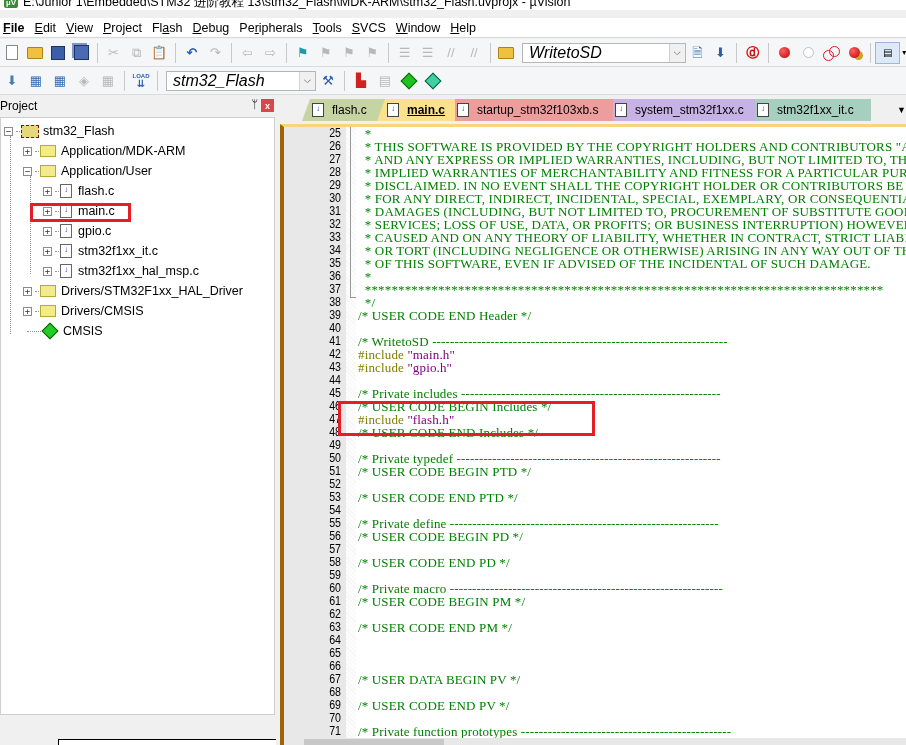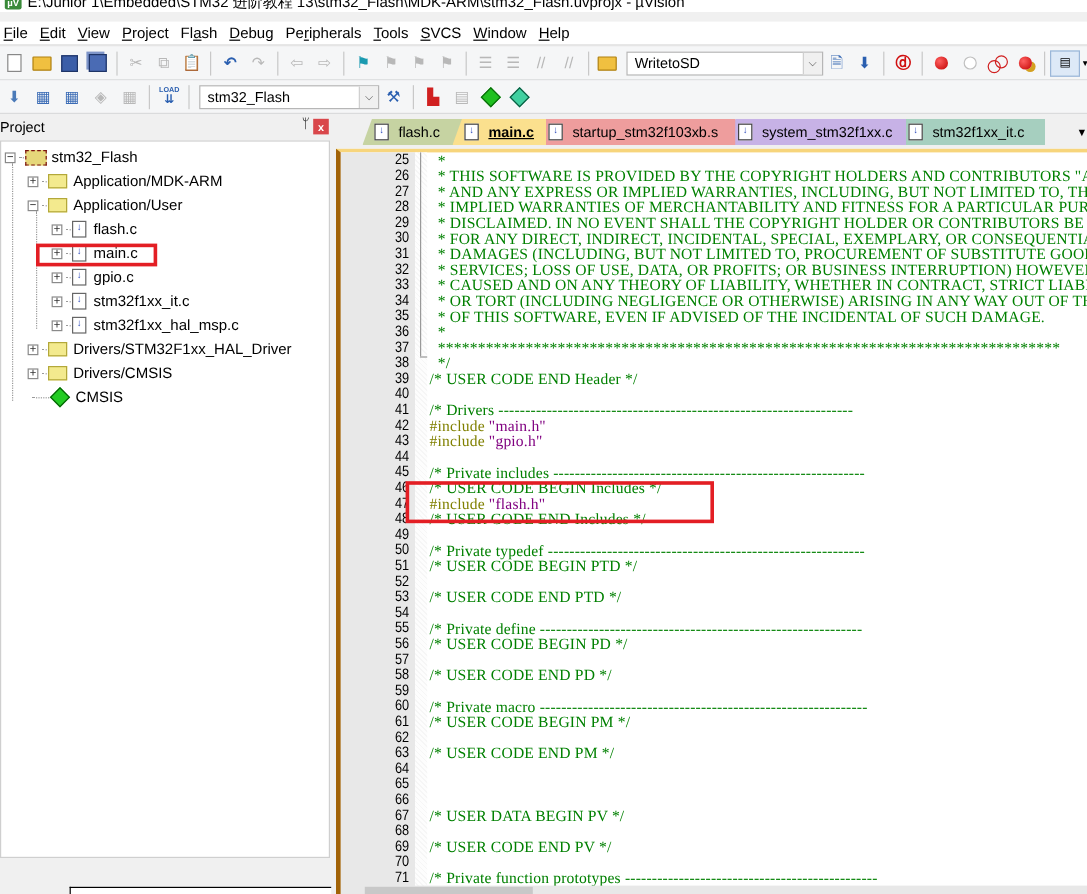--- a/index.html
+++ b/index.html
@@ -7,37 +7,37 @@
 #app { position: relative; width: 906px; height: 745px; background: #f0f0f0; padding-left: 28px; }
 
 
 .titlebar { position: absolute; left: 0; top: -6px; height: 16px; width: 906px; background: #fff; display: flex; align-items: center; padding-left: 4px; white-space: nowrap; overflow: hidden; }
 .titlebar .app-icon { width: 14px; height: 12px; background: #3a8a3a; color: #fff; font-size: 8px; font-weight: bold; display: inline-flex; align-items: center; justify-content: center; margin-right: 5px; border-radius: 2px; }
 .titlebar .title-text { font-size: 12.5px; color: #000; }
 
 
 .menubar { position: absolute; left: 0; top: 18px; height: 20px; width: 906px; background: #fff; display: flex; align-items: center; border-bottom: 1px solid #d8d8d8; }
 .menu-item { padding: 0 6px 0 4px; font-size: 12.5px; cursor: default; }
-.menu-item:first-child { padding-left: 3px; }
+.menu-item:first-child { padding-left: 3px; font-weight: bold; }
 .menu-item .u { text-decoration: underline; }
 
 
 .toolbar { position: absolute; left: 0; height: 28px; width: 906px; background: #f5f6f7; display: flex; align-items: center; border-bottom: 1px solid #dadbdc; }
 .tb1 { top: 39px; }
 .tb2 { top: 67px; }
 .tbtn { width: 22px; height: 22px; display: inline-flex; align-items: center; justify-content: center; margin: 0 1px; font-size: 13px; line-height: 1; }
 .tsep { width: 1px; height: 20px; background: #c8c8c8; margin: 0 4px; }
 .ico { display: inline-block; }
 .ico-doc { width: 12px; height: 15px; background: #fff; border: 1px solid #888; }
 .ico-folder { width: 16px; height: 12px; background: #f0c040; border: 1px solid #b08010; border-radius: 1px; }
 .ico-save { width: 14px; height: 14px; background: #3b5ea8; border: 1px solid #1e3466; }
 .ico-saveall { width: 15px; height: 15px; background: #4a6bb4; border: 1px solid #1e3466; box-shadow: -2px -2px 0 #7e95c9; }
 .grey { color: #b8b8b8; }
 .combo { height: 20px; border: 1px solid #b6b6b6; background: #fff; display: flex; align-items: center; position: relative; }
-.combo .val { padding-left: 6px; font-size: 12px; flex: 1; }
+.combo .val { padding-left: 6px; font-size: 16px; flex: 1; font-style: italic; }
 .combo .arrow { width: 16px; height: 18px; border-left: 1px solid #d0d0d0; background: #f0f0f0; font-size: 9px; color: #555; display: flex; align-items: center; justify-content: center; }
 .combo-target { width: 150px; margin-left: 4px; }
 .combo-find { width: 170px; margin-left: 4px; }
 .red-dot { width: 11px; height: 11px; border-radius: 50%; background: radial-gradient(circle at 35% 35%, #ff6060, #c00000); }
 .hollow-dot { width: 11px; height: 11px; border-radius: 50%; border: 1px solid #c0c0c0; background: #fff; }
 .two-rings { position: relative; width: 16px; height: 14px; }
 .two-rings::before, .two-rings::after { content: ""; position: absolute; width: 9px; height: 9px; border-radius: 50%; border: 1.5px solid #d02020; }
 .two-rings::before { left: 0; top: 4px; }
 .two-rings::after { left: 6px; top: 0; }
 .green-diamond { width: 12px; height: 12px; background: #1fc01f; border: 1px solid #0a6a0a; transform: rotate(45deg); }
@@ -371,21 +371,21 @@
           <div class="cline"><span class="ln">31</span><span class="txt"><span class="c-comment">  * DAMAGES (INCLUDING, BUT NOT LIMITED TO, PROCUREMENT OF SUBSTITUTE GOODS OR</span></span></div>
           <div class="cline"><span class="ln">32</span><span class="txt"><span class="c-comment">  * SERVICES; LOSS OF USE, DATA, OR PROFITS; OR BUSINESS INTERRUPTION) HOWEVER</span></span></div>
           <div class="cline"><span class="ln">33</span><span class="txt"><span class="c-comment">  * CAUSED AND ON ANY THEORY OF LIABILITY, WHETHER IN CONTRACT, STRICT LIABILITY,</span></span></div>
           <div class="cline"><span class="ln">34</span><span class="txt"><span class="c-comment">  * OR TORT (INCLUDING NEGLIGENCE OR OTHERWISE) ARISING IN ANY WAY OUT OF THE USE</span></span></div>
           <div class="cline"><span class="ln">35</span><span class="txt"><span class="c-comment">  * OF THIS SOFTWARE, EVEN IF ADVISED OF THE INCIDENTAL OF SUCH DAMAGE.</span></span></div>
           <div class="cline"><span class="ln">36</span><span class="txt"><span class="c-comment">  *</span></span></div>
           <div class="cline"><span class="ln">37</span><span class="txt"><span class="c-comment">  ******************************************************************************</span></span></div>
           <div class="cline"><span class="ln">38</span><span class="txt"><span class="c-comment">  */</span></span></div>
           <div class="cline"><span class="ln">39</span><span class="txt"><span class="c-comment">/* USER CODE END Header */</span></span></div>
           <div class="cline"><span class="ln">40</span><span class="txt"></span></div>
-          <div class="cline"><span class="ln">41</span><span class="txt"><span class="c-comment">/* Drivers ------------------------------------------------------------------</span></span></div>
+          <div class="cline"><span class="ln">41</span><span class="txt"><span class="c-comment">/* WritetoSD ------------------------------------------------------------------</span></span></div>
           <div class="cline"><span class="ln">42</span><span class="txt"><span class="c-pp">#include </span><span class="c-str">"main.h"</span></span></div>
           <div class="cline"><span class="ln">43</span><span class="txt"><span class="c-pp">#include </span><span class="c-str">"gpio.h"</span></span></div>
           <div class="cline"><span class="ln">44</span><span class="txt"></span></div>
           <div class="cline"><span class="ln">45</span><span class="txt"><span class="c-comment">/* Private includes ----------------------------------------------------------</span></span></div>
           <div class="cline"><span class="ln">46</span><span class="txt"><span class="c-comment">/* USER CODE BEGIN Includes */</span></span></div>
           <div class="cline"><span class="ln">47</span><span class="txt"><span class="c-pp">#include </span><span class="c-str">"flash.h"</span></span></div>
           <div class="cline"><span class="ln">48</span><span class="txt"><span class="c-comment">/* USER CODE END Includes */</span></span></div>
           <div class="cline"><span class="ln">49</span><span class="txt"></span></div>
           <div class="cline"><span class="ln">50</span><span class="txt"><span class="c-comment">/* Private typedef -----------------------------------------------------------</span></span></div>
           <div class="cline"><span class="ln">51</span><span class="txt"><span class="c-comment">/* USER CODE BEGIN PTD */</span></span></div>

